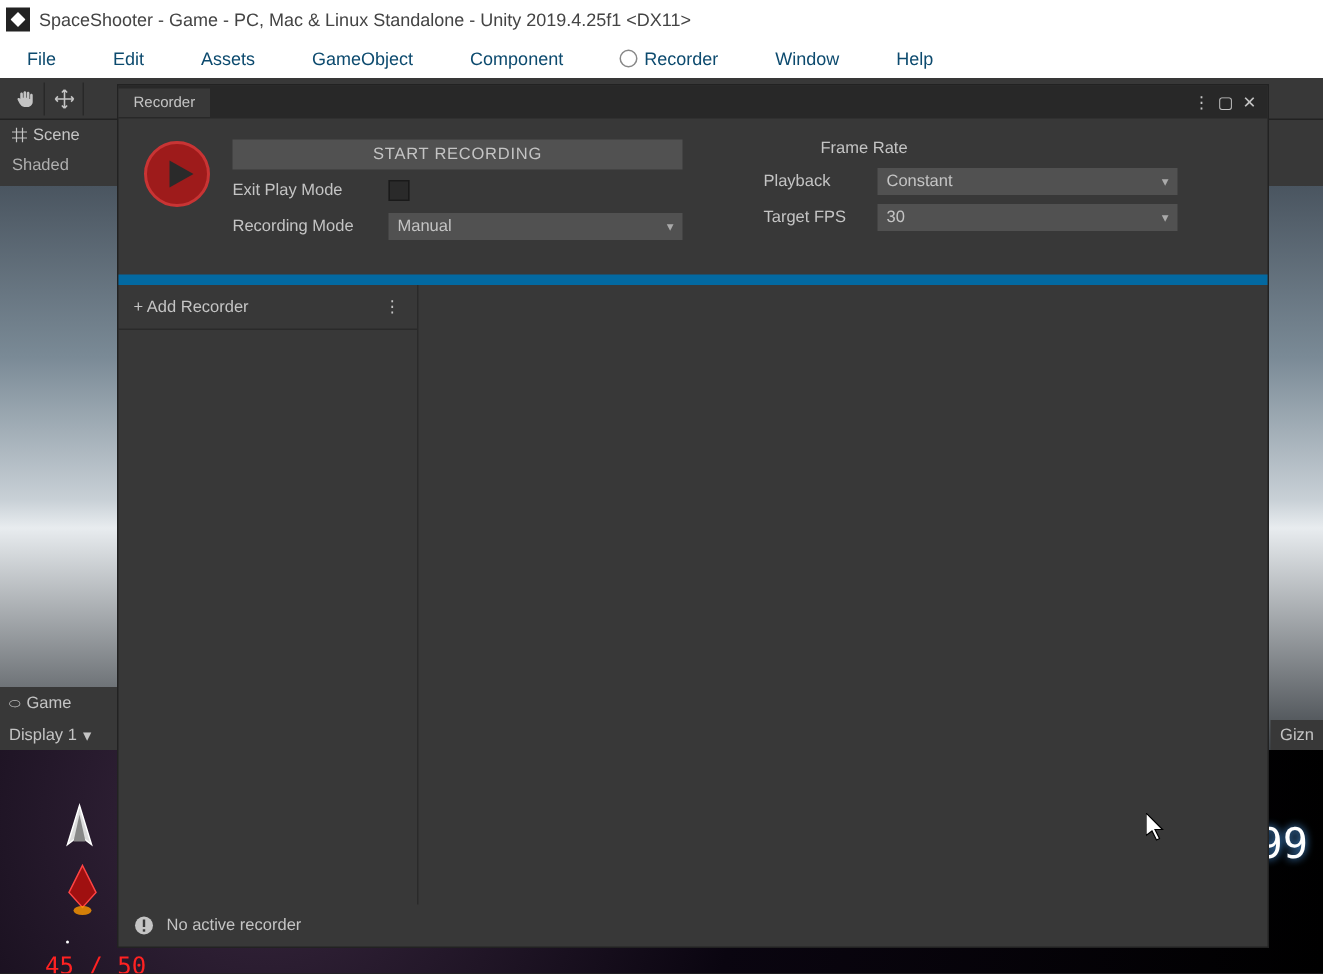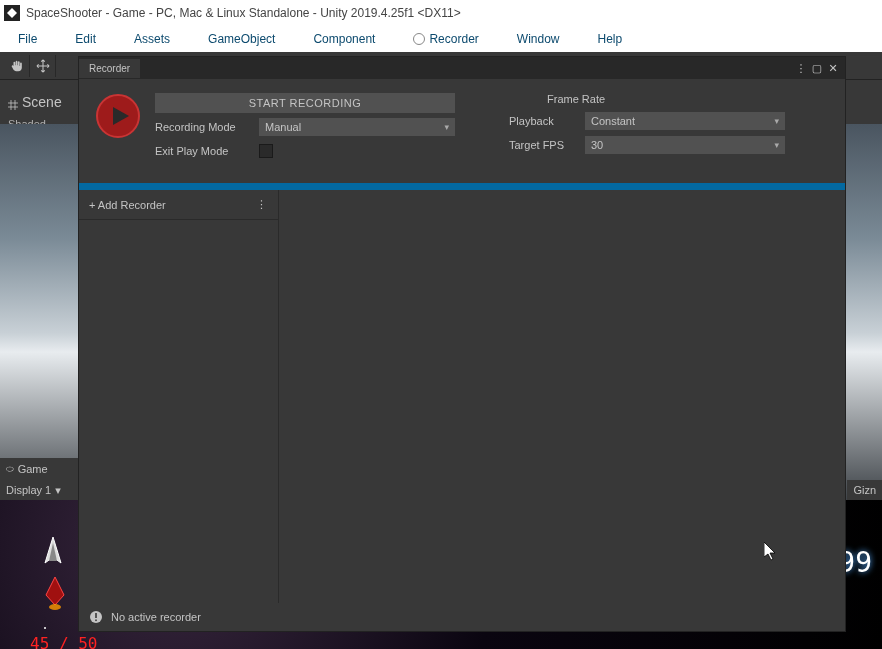--- a/index.html
+++ b/index.html
@@ -14,21 +14,21 @@
 .menubar .filebase { display: flex; align-items: center; gap: 4px; }
 .menubar .filebase span.circ { display: inline-flex; width: 12px; height: 12px; border: 1px solid #888; border-radius: 50%; }
 
 .workspace { position: relative; height: calc(649px - 52px); background: #383838; }
 
 .toolbar-strip { height: 28px; background: #383838; display: flex; align-items: center; padding: 0 4px; border-bottom: 1px solid #222; }
 .tool-btn { width: 26px; height: 22px; display: flex; align-items: center; justify-content: center; color: #c4c4c4; border-right: 1px solid #282828; }
 .tool-btn svg { width: 14px; height: 14px; }
 
 .left-col { position: absolute; left: 0; top: 28px; width: 78px; }
-.scene-tab { background: #383838; padding: 4px 8px; font-size: 14px; color: #c4c4c4; display: flex; align-items: center; gap: 4px; margin-top: 10px; }
+.scene-tab { background: #383838; padding: 4px 8px; font-size: 11px; color: #c4c4c4; display: flex; align-items: center; gap: 4px; }
 .scene-tab .grid-ic { width: 10px; height: 10px; display: inline-block; }
 .shaded-row { background: #383838; padding: 4px 8px; font-size: 11px; color: #b0b0b0; }
 
 .sky-bg { position: absolute; left: 0; top: 72px; width: 78px; height: 380px; background: linear-gradient(#4a5560 0%, #7a8a96 30%, #c8d0d6 55%, #e8ecef 60%, #3a3f44 100%); }
 .sky-bg-right { position: absolute; right: 0; top: 72px; width: 36px; height: 380px; background: linear-gradient(#4a5560 0%, #7a8a96 30%, #c8d0d6 55%, #e8ecef 60%, #3a3f44 100%); }
 
 .game-tab-row { position: absolute; left: 0; top: 406px; height: 22px; width: 78px; background: #383838; color: #c4c4c4; font-size: 11px; display: flex; align-items: center; padding: 0 6px; gap: 4px; }
 .display-row { position: absolute; left: 0; top: 428px; height: 20px; width: 78px; background: #383838; color: #c4c4c4; font-size: 11px; display: flex; align-items: center; padding: 0 6px; }
 .display-row .chev { margin-left: 4px; }
 
@@ -176,26 +176,26 @@
       <div class="rec-play">
         <svg viewBox="0 0 46 46">
           <circle cx="23" cy="23" r="21" fill="#9e1b1b"></circle>
           <circle cx="23" cy="23" r="21" fill="none" stroke="#c93434" stroke-width="2"></circle>
           <polygon points="18,14 34,23 18,32" fill="#2a2a2a"></polygon>
         </svg>
       </div>
       <div class="rec-left-fields">
         <div class="start-btn">START RECORDING</div>
         <div class="field-row">
+          <span class="field-label">Exit Play Mode</span>
+          <span class="checkbox"></span>
+        </div>
+        <div class="field-row">
           <span class="field-label">Recording Mode</span>
           <span class="dropdown">Manual</span>
-        </div>
-        <div class="field-row">
-          <span class="field-label">Exit Play Mode</span>
-          <span class="checkbox"></span>
         </div>
       </div>
       <div class="rec-right-fields">
         <div class="section-label">Frame Rate</div>
         <div class="field-row">
           <span class="field-label">Playback</span>
           <span class="dropdown">Constant</span>
         </div>
         <div class="field-row">
           <span class="field-label">Target FPS</span>

